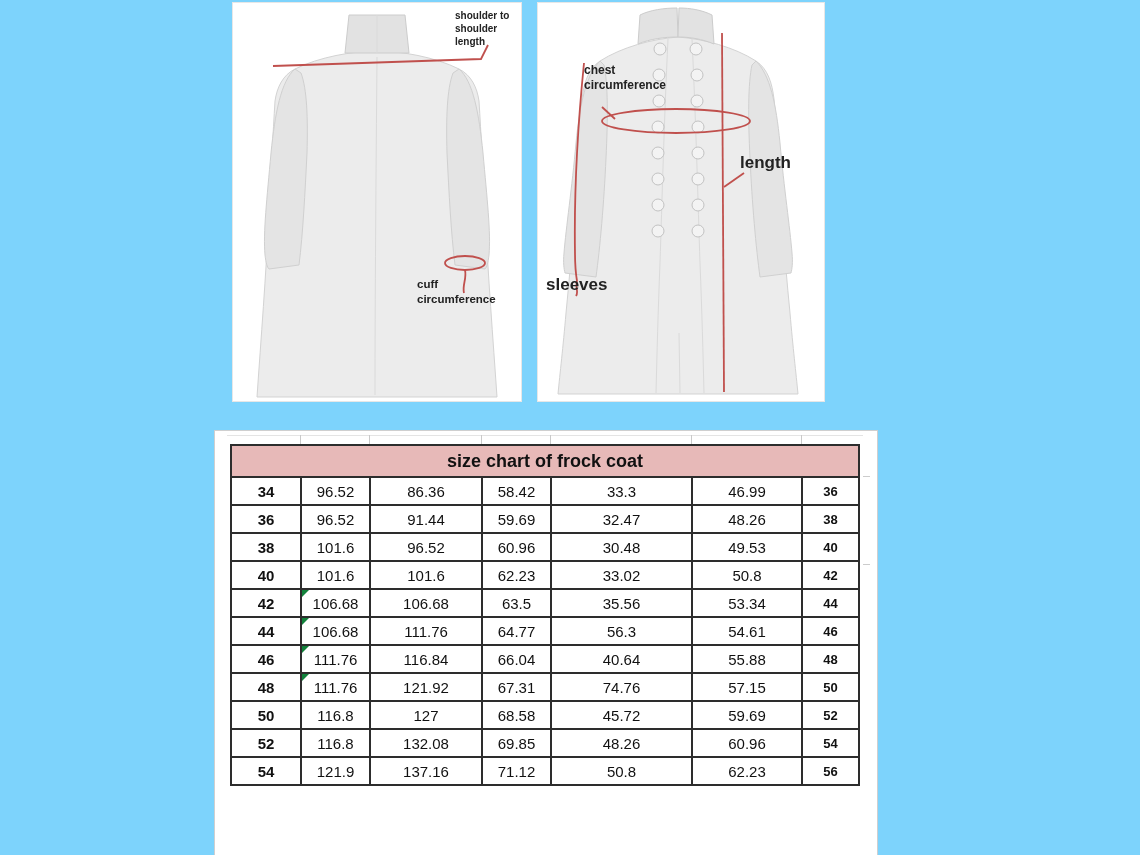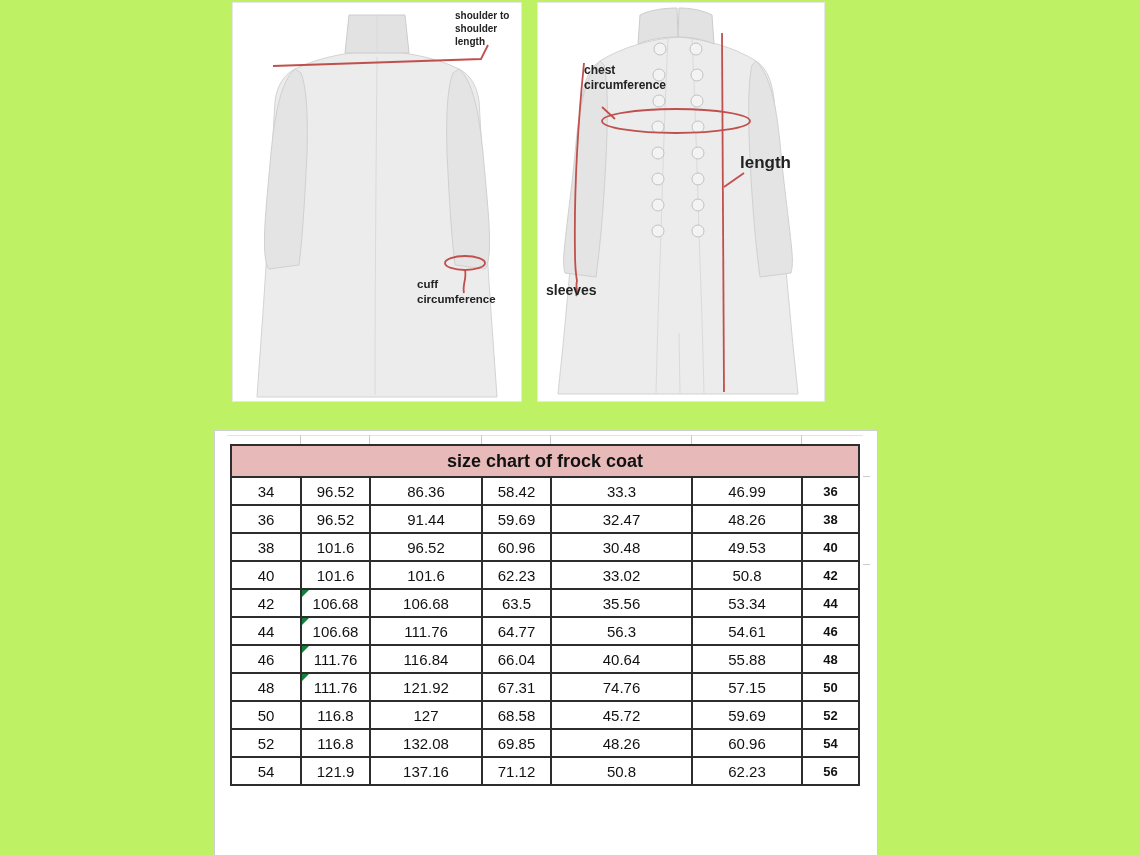--- a/index.html
+++ b/index.html
@@ -4,34 +4,34 @@
 <style>
   :root{
     --title-bg:#e7b9b8;
     --header-bg:#8fb3e0;
     --red:#c0504d;
     --flag-green:#12823b;
     --border-dark:#2d2d2d;
   }
   html,body{margin:0;padding:0;background:#ffffff;}
   body{font-family:"Liberation Sans", sans-serif;color:#1a1a1a;}
-  #stage{position:relative;width:1140px;height:855px;background:#bef264;overflow:hidden;}
+  #stage{position:relative;width:1140px;height:855px;background:#7dd3fc;overflow:hidden;}
 
   
   .img-panel{position:absolute;background:#ffffff;border:1px solid #e7e7e7;}
   #back-panel{left:232px;top:2px;width:288px;height:398px;}
   #front-panel{left:537px;top:2px;width:286px;height:398px;}
   .img-panel svg{position:absolute;left:0;top:0;}
 
   .anno{position:absolute;font-weight:700;color:#222;white-space:pre-line;}
   #shoulder-label{left:222px;top:6px;font-size:10px;line-height:13px;width:64px;}
   #cuff-label{left:184px;top:274px;font-size:11.5px;line-height:14.5px;}
   #chest-label{left:46px;top:60px;font-size:12px;line-height:15px;}
   #length-label{left:202px;top:150px;font-size:17px;}
-  #sleeves-label{left:8px;top:279px;font-size:14px;}
+  #sleeves-label{left:8px;top:272px;font-size:17px;}
 
   .coat-fill{fill:#ececec;stroke:#d3d3d3;stroke-width:1;}
   .coat-sleeve{fill:#e4e4e4;stroke:#d0d0d0;stroke-width:1;}
   .coat-collar{fill:#e2e2e2;stroke:#cccccc;stroke-width:1;}
   .coat-seam{fill:none;stroke:#dadada;stroke-width:1;}
   .red-line{fill:none;stroke:var(--red);stroke-width:1.8;}
   .btn{fill:#f3f3f3;stroke:#c2c2c2;stroke-width:1;}
 
   
   #table-panel{position:absolute;left:214px;top:402px;width:662px;height:450px;background:#ffffff;border:1px solid #cfcfcf;margin-top:28px;}
@@ -53,21 +53,21 @@
     height:30px;background:var(--title-bg);
     font-size:18px;font-weight:700;color:#111;
   }
   tr.header-row th{
     height:88px;background:var(--header-bg);
     font-size:14px;font-weight:700;line-height:17px;
     white-space:pre-line;color:#111;
   }
   #size-rows tr{height:28px;}
   #size-rows td{font-size:15px;color:#111;background:#ffffff;}
-  #size-rows td.c-us{font-weight:400;font-size:15px;}
+  #size-rows td.c-us{font-weight:700;font-size:15px;}
   #size-rows td.c-uk{font-weight:700;font-size:13px;}
   #size-rows td.c-length{position:relative;}
   .flag{position:absolute;top:0;left:0;width:0;height:0;
     border-top:7px solid var(--flag-green);border-right:7px solid transparent;}
 </style>
 </head>
 <body>
 
 <div id="stage">
 

